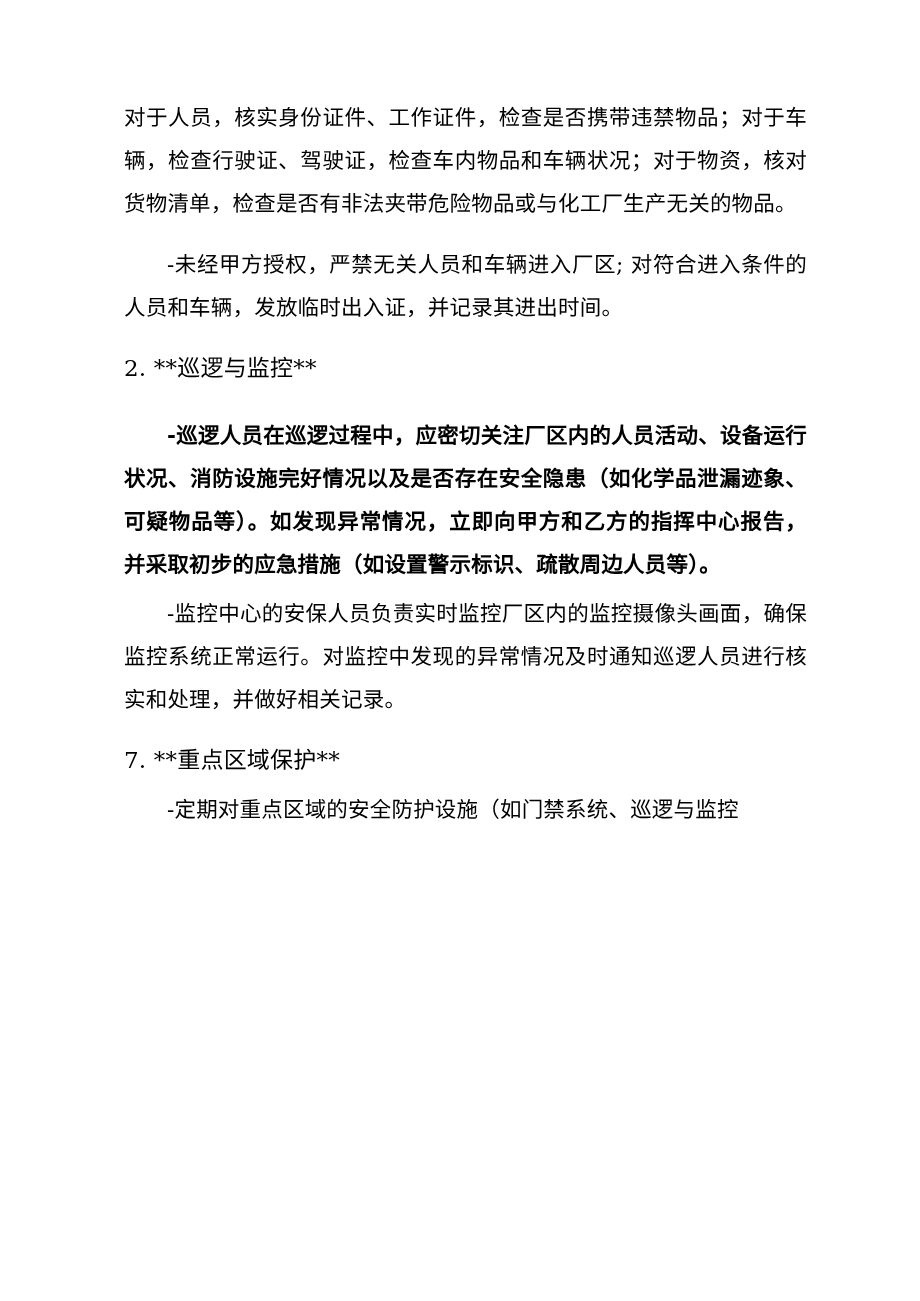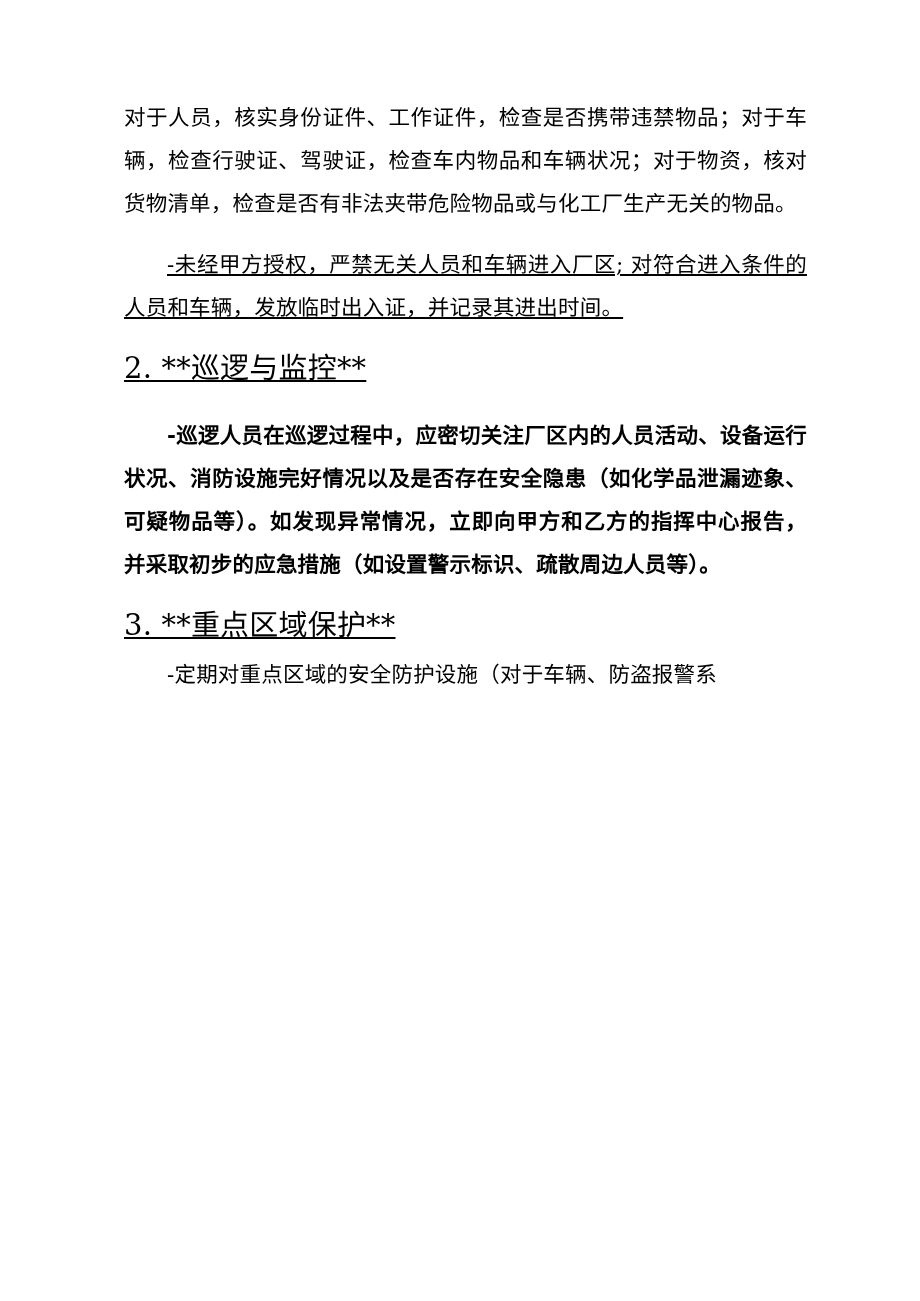--- a/index.html
+++ b/index.html
@@ -37,46 +37,46 @@
     text-indent: 43px;
   }
   .indent-heading {
     text-indent: 0;
   }
   .gap-sm {
     margin-top: 6px;
   }
   .gap-md {
     margin-top: 18px;
-    text-decoration: underline;
   }
   .gap-lg {
     margin-top: 24px;
     font-weight: bold;
   }
   .heading {
-    font-size: 29px;
+    font-size: 23px;
     line-height: 43px;
   }
 </style>
 </head>
 <body>
 
 <div class="page">
   <div class="doc-body">
 
     <p class="body">对于人员，核实身份证件、工作证件，检查是否携带违禁物品；对于车辆，检查行驶证、驾驶证，检查车内物品和车辆状况；对于物资，核对货物清单，检查是否有非法夹带危险物品或与化工厂生产无关的物品。</p>
 
     <p class="indent gap-md">-未经甲方授权，严禁无关人员和车辆进入厂区; 对符合进入条件的人员和车辆，发放临时出入证，并记录其进出时间。</p>
 
     <p class="heading indent-heading gap-md">2. **巡逻与监控**</p>
 
     <p class="indent gap-lg">-巡逻人员在巡逻过程中，应密切关注厂区内的人员活动、设备运行状况、消防设施完好情况以及是否存在安全隐患（如化学品泄漏迹象、可疑物品等）。如发现异常情况，立即向甲方和乙方的指挥中心报告，并采取初步的应急措施（如设置警示标识、疏散周边人员等）。</p>
 
+    <p class="indent gap-sm">-监控中心的安保人员负责实时监控厂区内的监控摄像头画面，确保监控系统正常运行。对监控中发现的异常情况及时通知巡逻人员进行核实和处理，并做好相关记录。</p>
 
-    <p class="heading indent-heading gap-md">3. **重点区域保护**</p>
+    <p class="heading indent-heading gap-md">7. **重点区域保护**</p>
 
 
-    <p class="indent gap-sm">-定期对重点区域的安全防护设施（对于车辆、防盗报警系</p>
+    <p class="indent gap-sm">-定期对重点区域的安全防护设施（如门禁系统、巡逻与监控</p>
 
 
   </div>
 </div>
 
 </body></html>

